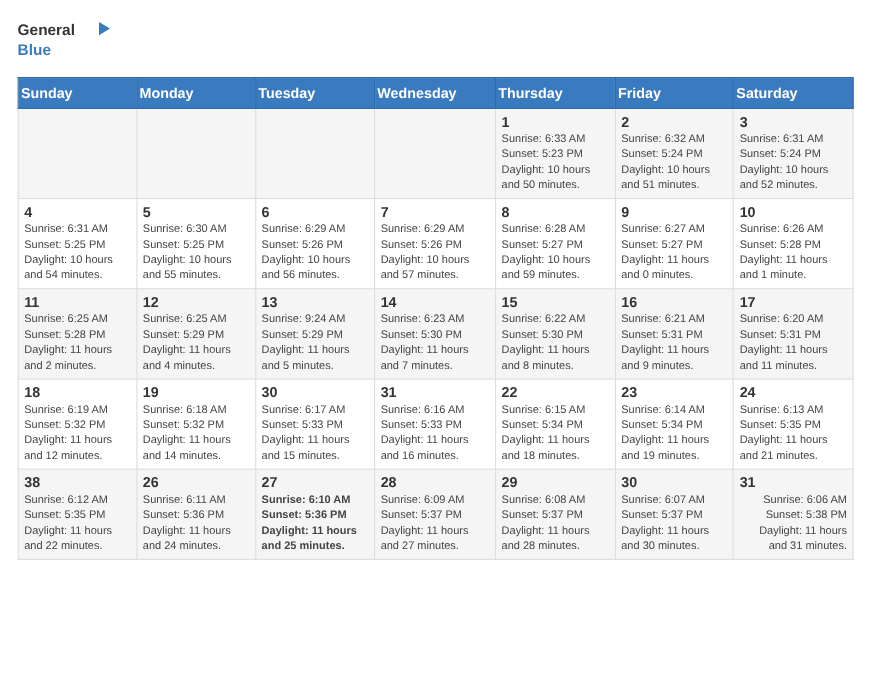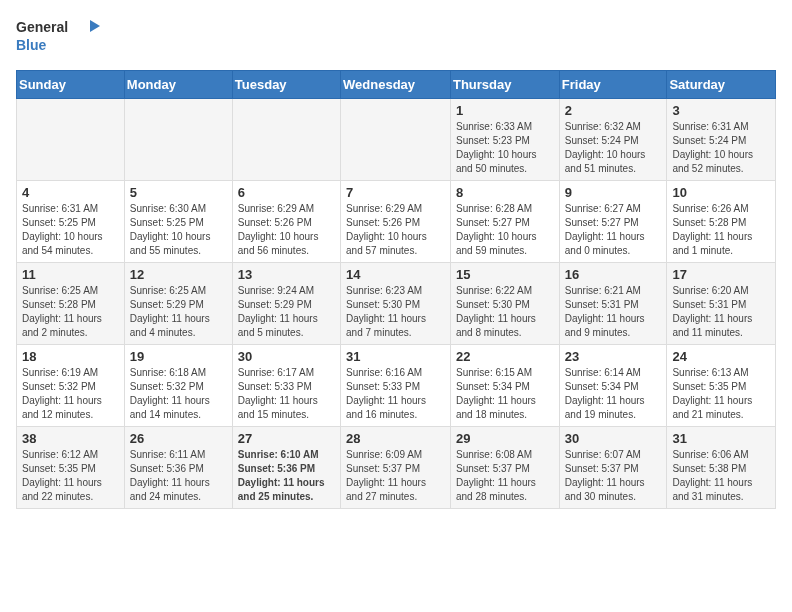--- a/index.html
+++ b/index.html
@@ -298,19 +298,19 @@
 Daylight: 11 hours and 28 minutes.</div>
         </td>
         <td>
           <span class="day-num">30</span>
           <div class="day-info" style="white-space: pre-line;">Sunrise: 6:07 AM
 Sunset: 5:37 PM
 Daylight: 11 hours and 30 minutes.</div>
         </td>
         <td>
           <span class="day-num">31</span>
-          <div class="day-info" style="white-space: pre-line;">Sunrise: 6:06 AM
+          <div class="day-info" style="white-space: pre-line; text-align: right;">Sunrise: 6:06 AM
 Sunset: 5:38 PM
 Daylight: 11 hours and 31 minutes.</div>
         </td>
       </tr>
     </tbody>
 </table>
 
 </body></html>

